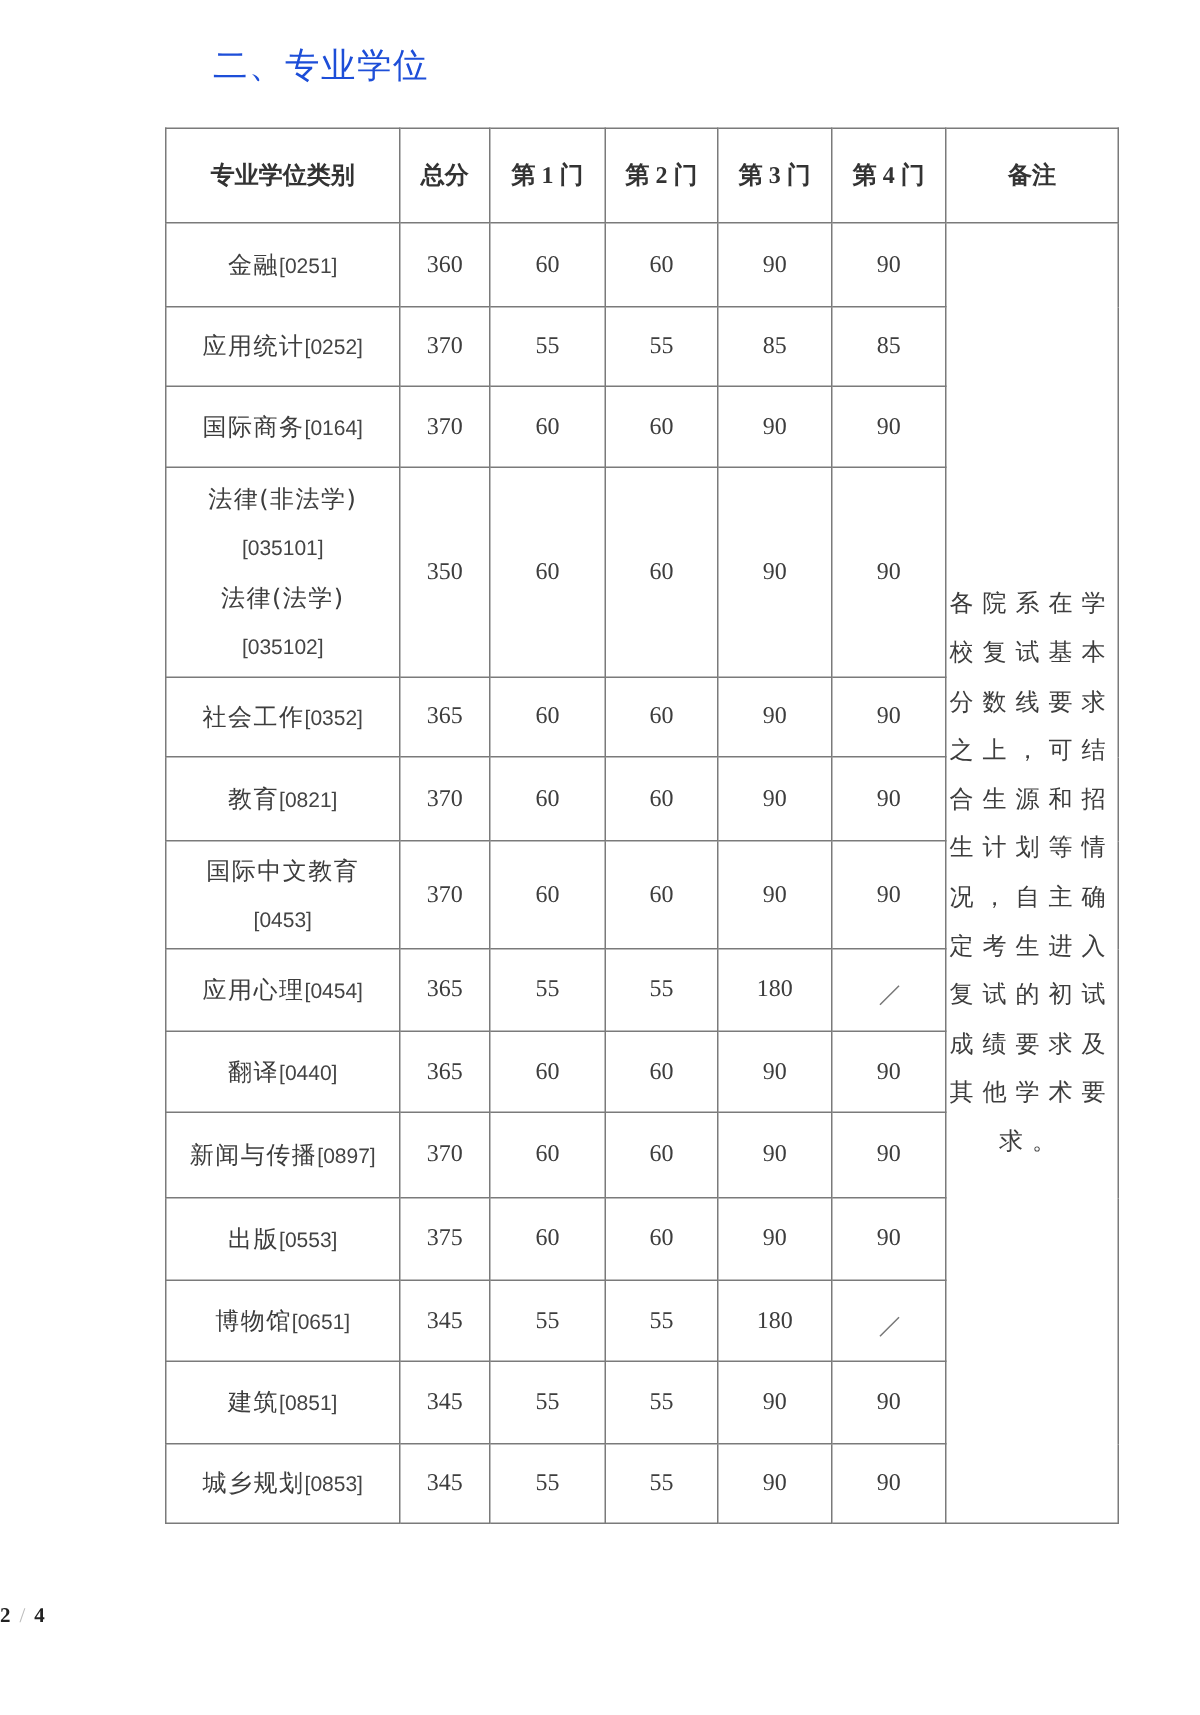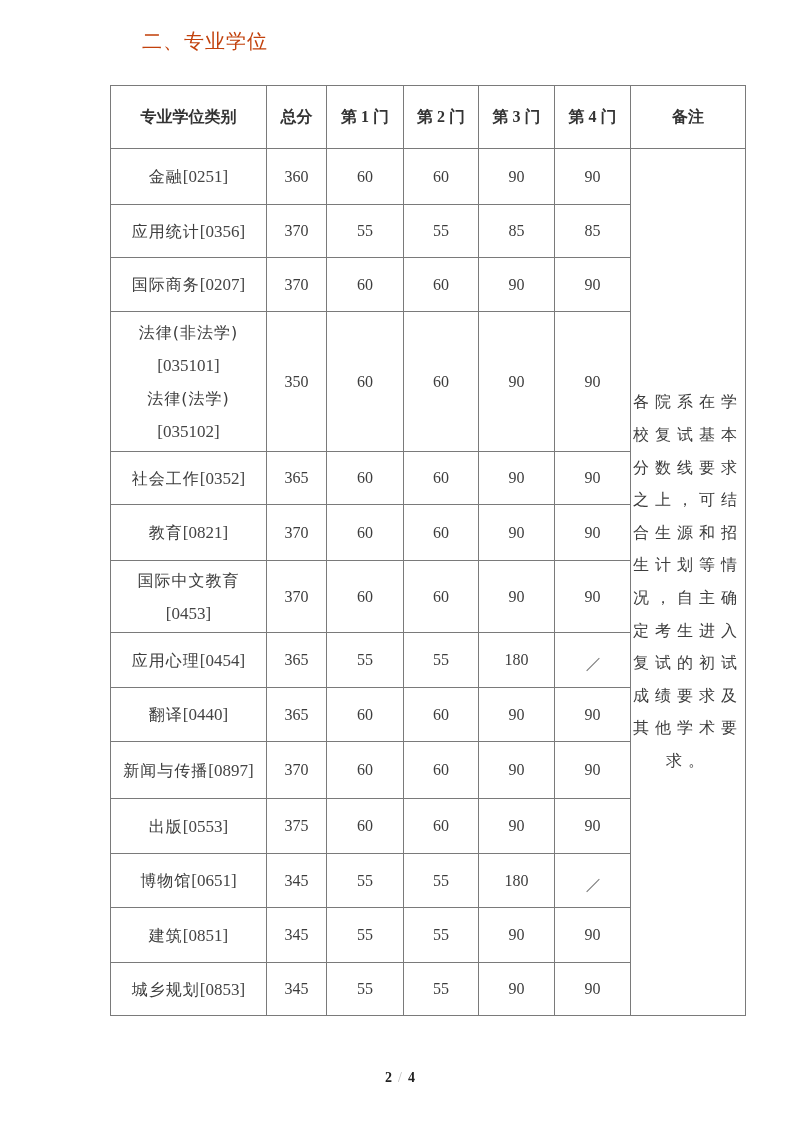--- a/index.html
+++ b/index.html
@@ -1,33 +1,33 @@
 <!DOCTYPE html>
 <html><head>
 <meta charset="utf-8">
 <style>
   html, body { margin:0; padding:0; background:#ffffff; }
   body { width:800px; height:1143px; position:relative; overflow:hidden;
          font-family:"DejaVu Serif", "Liberation Serif", serif; color:#3a3a3a; }
-  .section-title { position:absolute; left:142px; top:28px; font-size:20px; color:#c2410c;
+  .section-title { position:absolute; left:142px; top:28px; font-size:23px; color:#1d4ed8;
                    font-family:"DejaVu Sans", sans-serif; letter-spacing:1px; }
   table.scores { position:absolute; left:110px; top:85px; border-collapse:collapse;
                  table-layout:fixed; width:635px; }
   table.scores td, table.scores th { border:1.5px solid #7a7a7a; padding:0; text-align:center;
                  vertical-align:middle; font-size:16px; color:#3d3d3d; }
   table.scores th { font-weight:bold; font-size:16px; color:#333; height:62px;
                     font-family:"Liberation Serif", serif; }
   td.name { text-align:left; padding-left:8px; font-size:15.5px; color:#555;
             font-family:"DejaVu Sans", sans-serif; line-height:33px; letter-spacing:1px; }
-  td.name .code { font-family:Liberation Serif, serif; font-size:17px; letter-spacing:0; color:#444; }
+  td.name .code { font-family:Liberation Sans, sans-serif; font-size:14px; letter-spacing:0; color:#444; }
   td.num { font-family:"Liberation Serif", serif; font-size:17px; color:#3d3d3d; }
   td.note { text-align:left; vertical-align:middle; padding:0 6px 0 8px; font-size:15.5px;
             line-height:32.6px; letter-spacing:6px; color:#555; font-family:"DejaVu Sans", sans-serif;margin-top:27px; }
   .slash { display:inline-block; width:18px; height:1px; background:#777; transform:rotate(-45deg); }
-  .page-num { position:absolute; left:0; width:800px; top:1070px; text-align:center;
+  .page-num { position:absolute; left:0; width:800px; top:1070px; 
               font-size:14px; font-weight:bold; font-family:"Liberation Serif", serif; color:#222; }
   .page-num .sep { color:#bbb; font-weight:normal; margin:0 6px; }
 </style>
 </head>
 <body>
 
 <div class="section-title">二、专业学位</div>
 
 <table class="scores">
   <colgroup>
@@ -54,29 +54,29 @@
     <tr style="height:56px">
       <td class="name"><span>金融</span><span class="code">[0251]</span></td>
       <td class="num">360</td>
       <td class="num">60</td>
       <td class="num">60</td>
       <td class="num">90</td>
       <td class="num">90</td>
       <td class="note" rowspan="14">各院系在学校复试基本分数线要求之上，可结合生源和招生计划等情况，自主确定考生进入复试的初试成绩要求及其他学术要求。</td>
     </tr>
     <tr style="height:53px">
-      <td class="name"><span>应用统计</span><span class="code">[0356]</span></td>
+      <td class="name"><span>应用统计</span><span class="code">[0252]</span></td>
       <td class="num">370</td>
       <td class="num">55</td>
       <td class="num">55</td>
       <td class="num">85</td>
       <td class="num">85</td>
     </tr>
     <tr style="height:54px">
-      <td class="name"><span>国际商务</span><span class="code">[0207]</span></td>
+      <td class="name"><span>国际商务</span><span class="code">[0164]</span></td>
       <td class="num">370</td>
       <td class="num">60</td>
       <td class="num">60</td>
       <td class="num">90</td>
       <td class="num">90</td>
     </tr>
     <tr style="height:140px">
       <td class="name">
         <div>法律(非法学)</div>
         <div class="code">[035101]</div>

